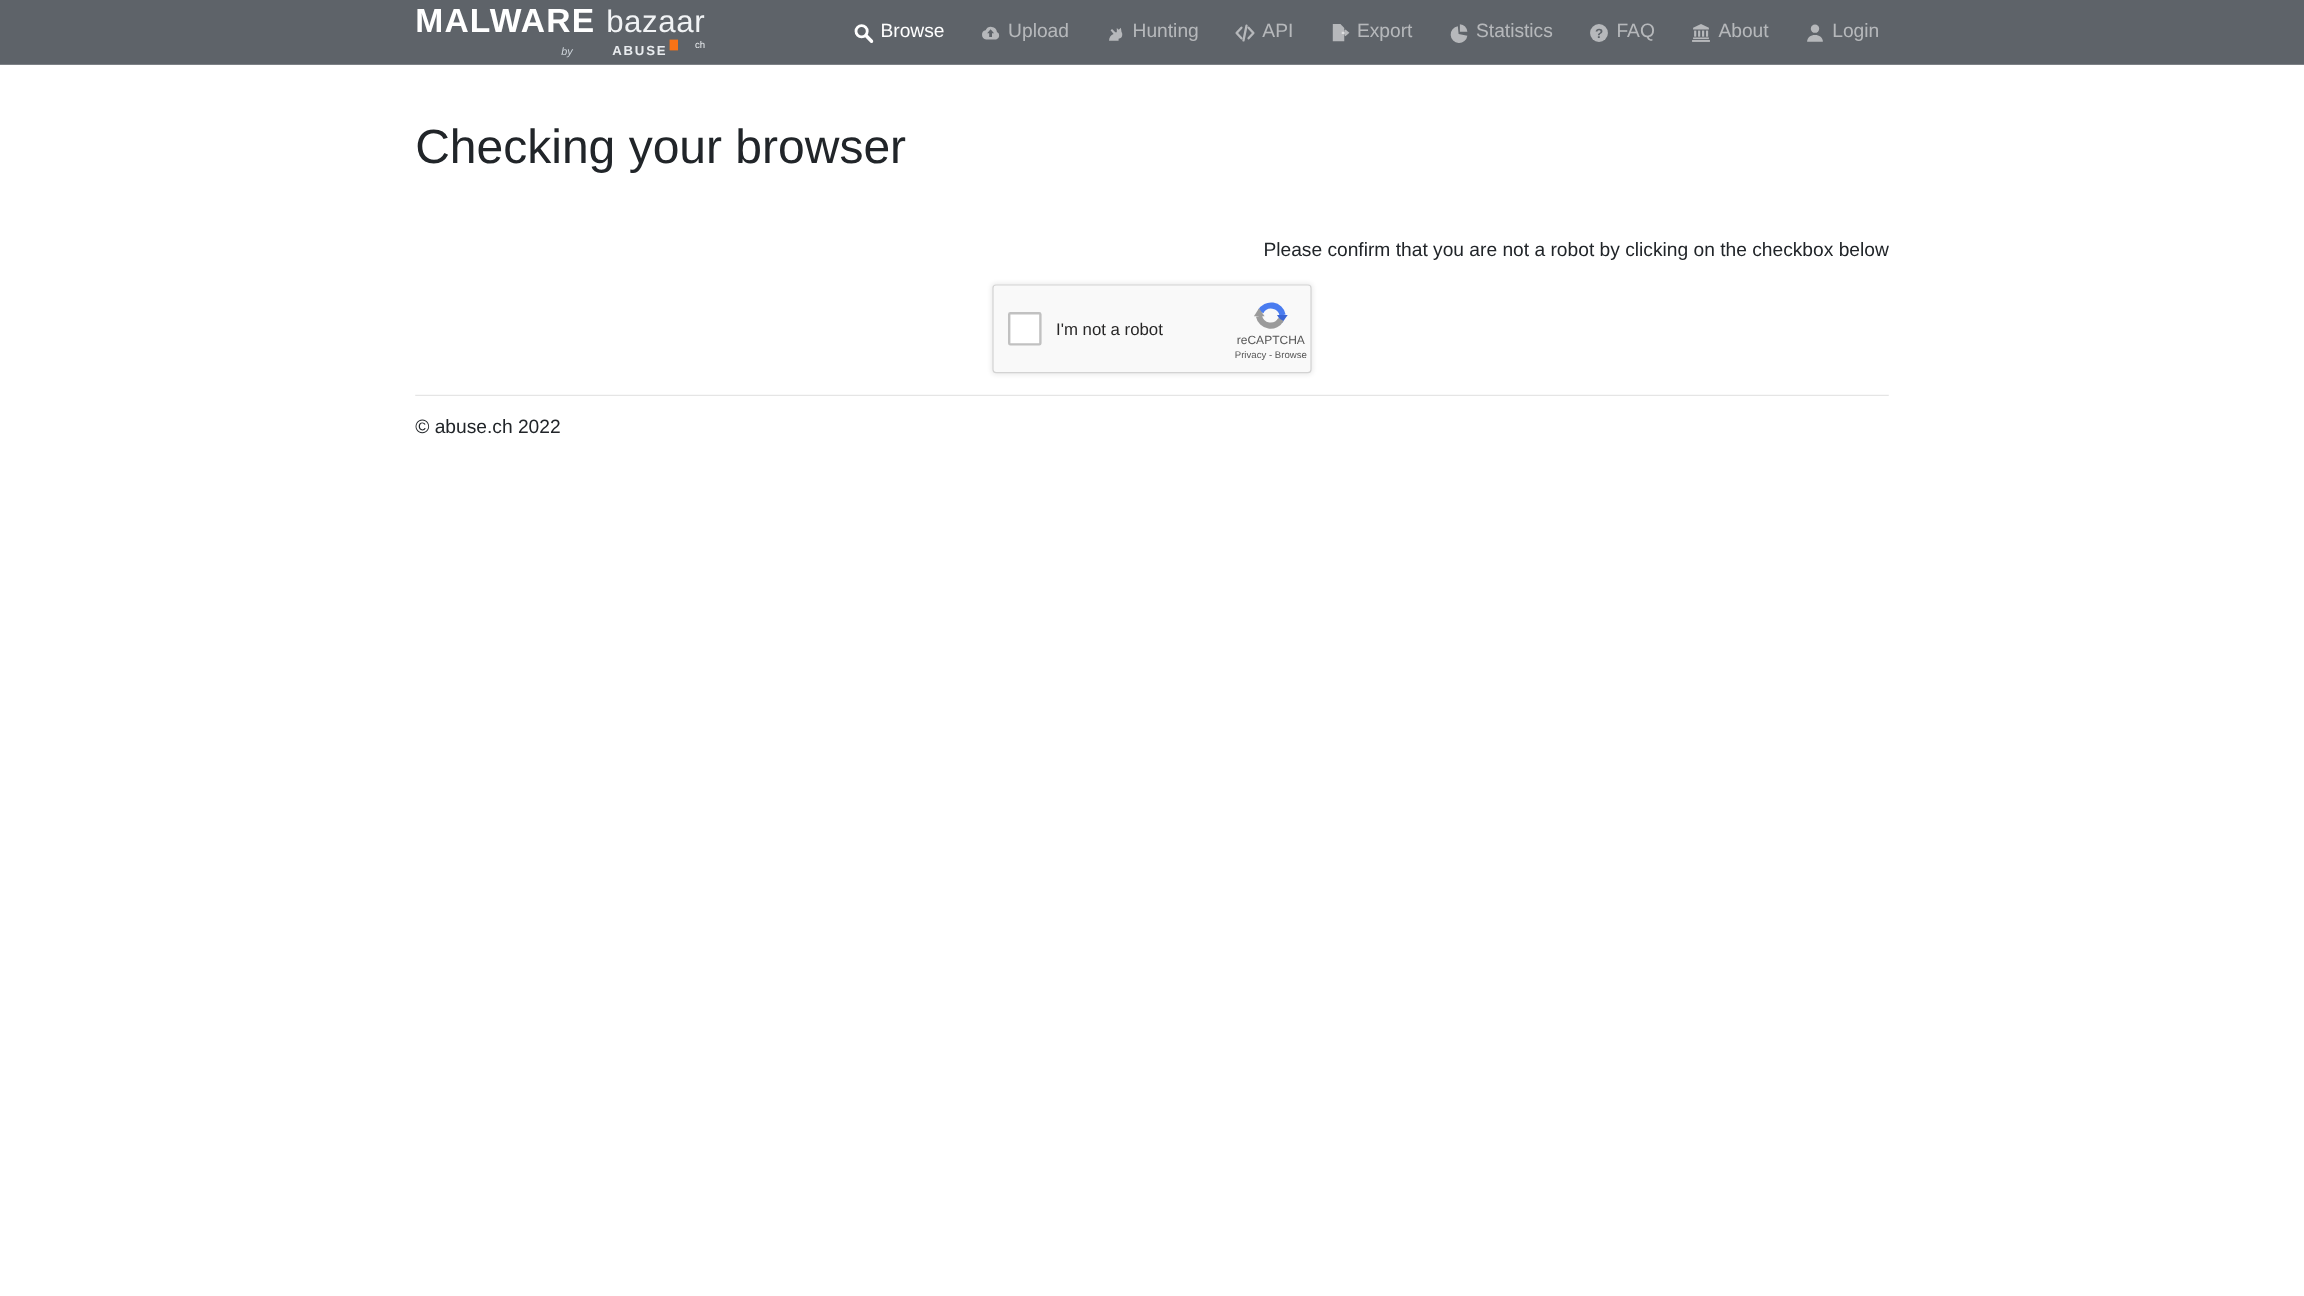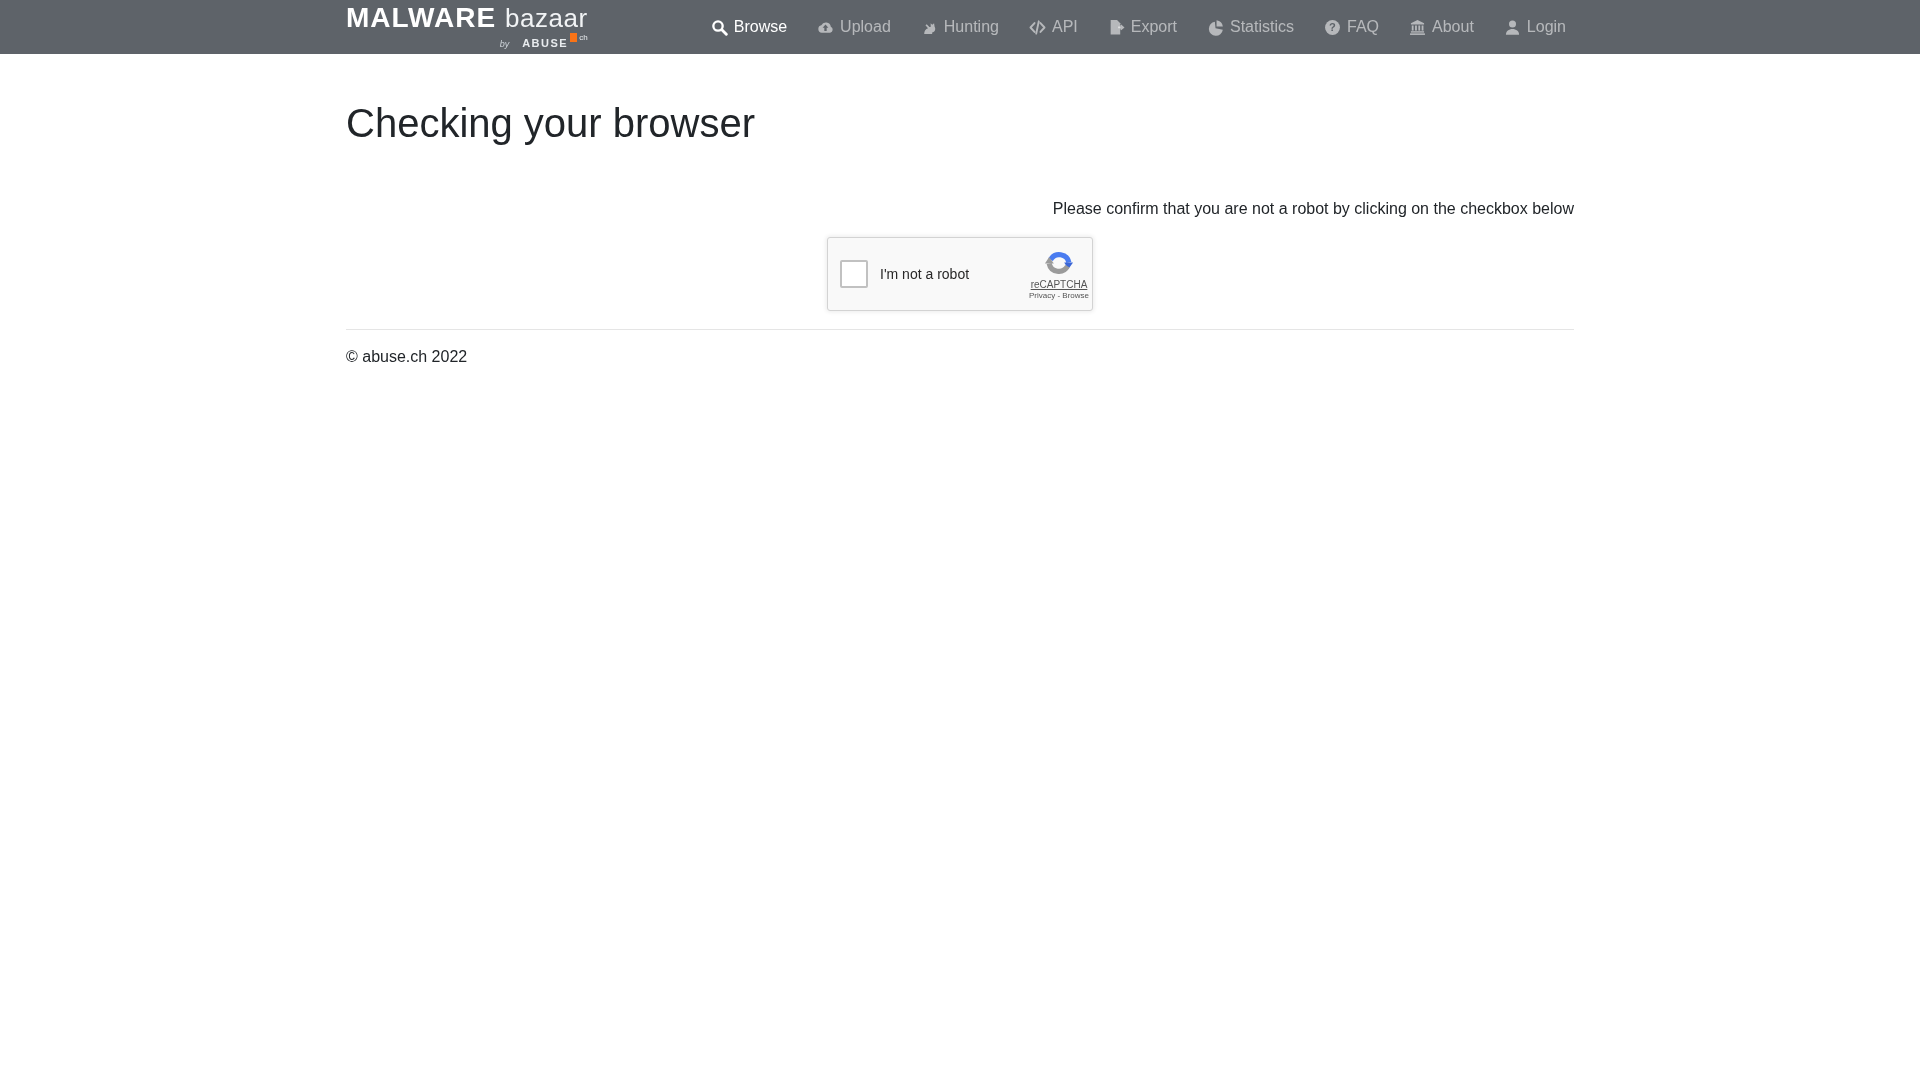--- a/index.html
+++ b/index.html
@@ -39,24 +39,24 @@
     font-size:28px;font-weight:700;letter-spacing:1px;color:#ffffff;
   }
   .brand-bazaar{
     font-size:26px;font-weight:300;color:#f1f3f5;margin-left:9px;letter-spacing:0.5px;
   }
   .brand-line2{
     text-align:right;margin-top:2px;padding-right:0px;
     color:#e9ecef;
   }
   .brand-by{font-size:9px;font-style:italic;color:#ced4da;margin-right:13px;}
-  .brand-abuse{font-size:11px;font-weight:700;letter-spacing:1.5px;}
+  .brand-abuse{font-size:11px;font-weight:700;letter-spacing:1.5px;margin-left:20px;}
   .brand-tld{
     font-size:8px;vertical-align:top;border-left:7px solid #f97316;
-    padding-left:2px;margin-left:2px;
+    padding-left:14px;margin-left:2px;
   }
   .nav{display:flex;align-items:center;}
   .nav-link{
     display:flex;align-items:center;
     color:var(--nav-inactive);
     text-decoration:none;
     font-size:16px;
     padding:8px 8px;
     margin-left:14px;
     cursor:pointer;
@@ -93,21 +93,21 @@
   }
   .rc-label{
     font-size:14px;color:#282727;margin-left:12px;white-space:nowrap;
   }
   .rc-right{
     margin-left:auto;width:58px;
     display:flex;flex-direction:column;align-items:center;
   }
   .rc-logo{width:30px;height:30px;}
   .rc-logo svg{display:block;width:100%;height:100%;}
-  .rc-word{font-size:10px;color:#555555;margin-top:1px;text-decoration:underline;}
+  .rc-word{font-size:10px;color:#555555;margin-top:1px;}
   .rc-terms{font-size:8px;color:#555555;margin-top:1px;white-space:nowrap;}
   .rc-terms a{color:#555555;text-decoration:none;cursor:pointer;text-align:right;}
   .divider{
     border:0;border-top:1px solid rgba(0,0,0,0.1);
     margin:0;
   }
   .footer-text{
     font-size:16px;color:var(--text-dark);
     padding:18px 0 0 0;margin:0;
   }

